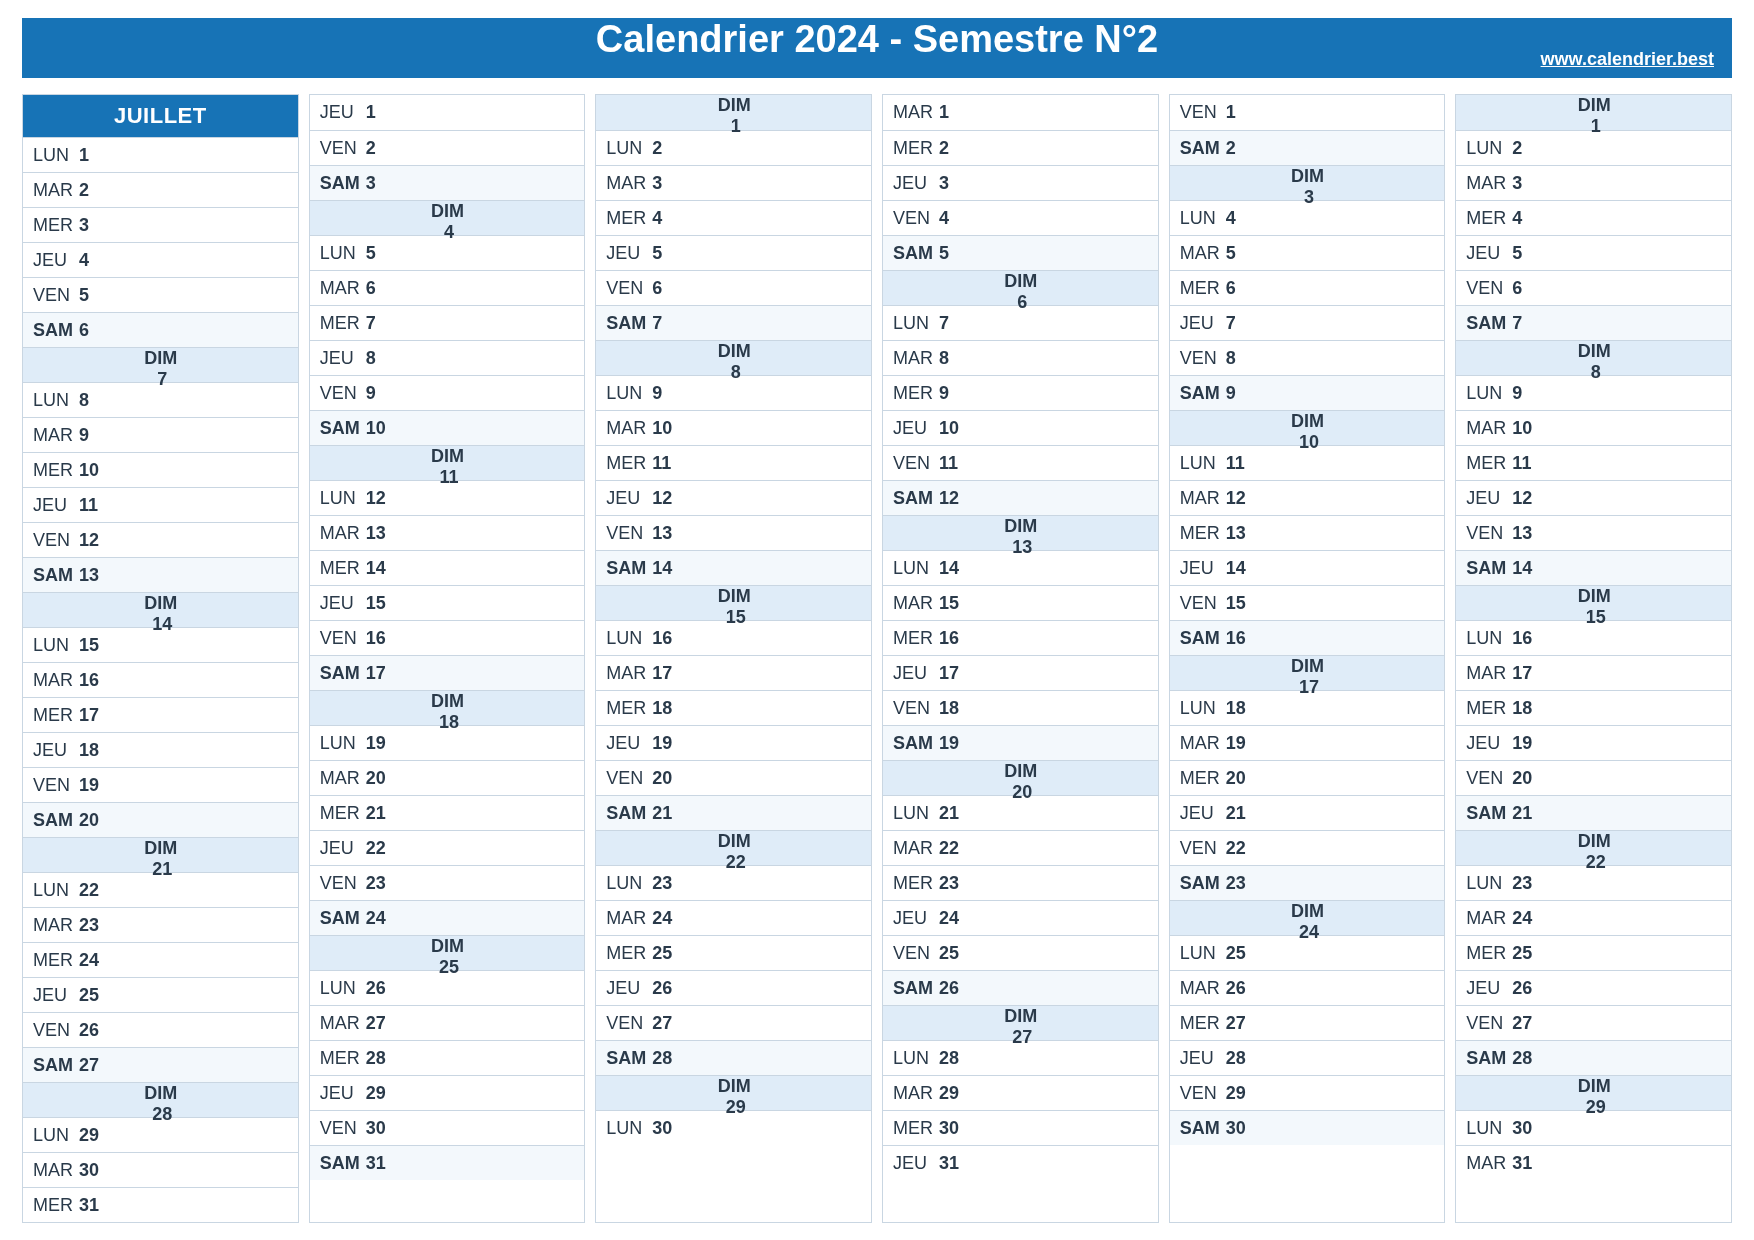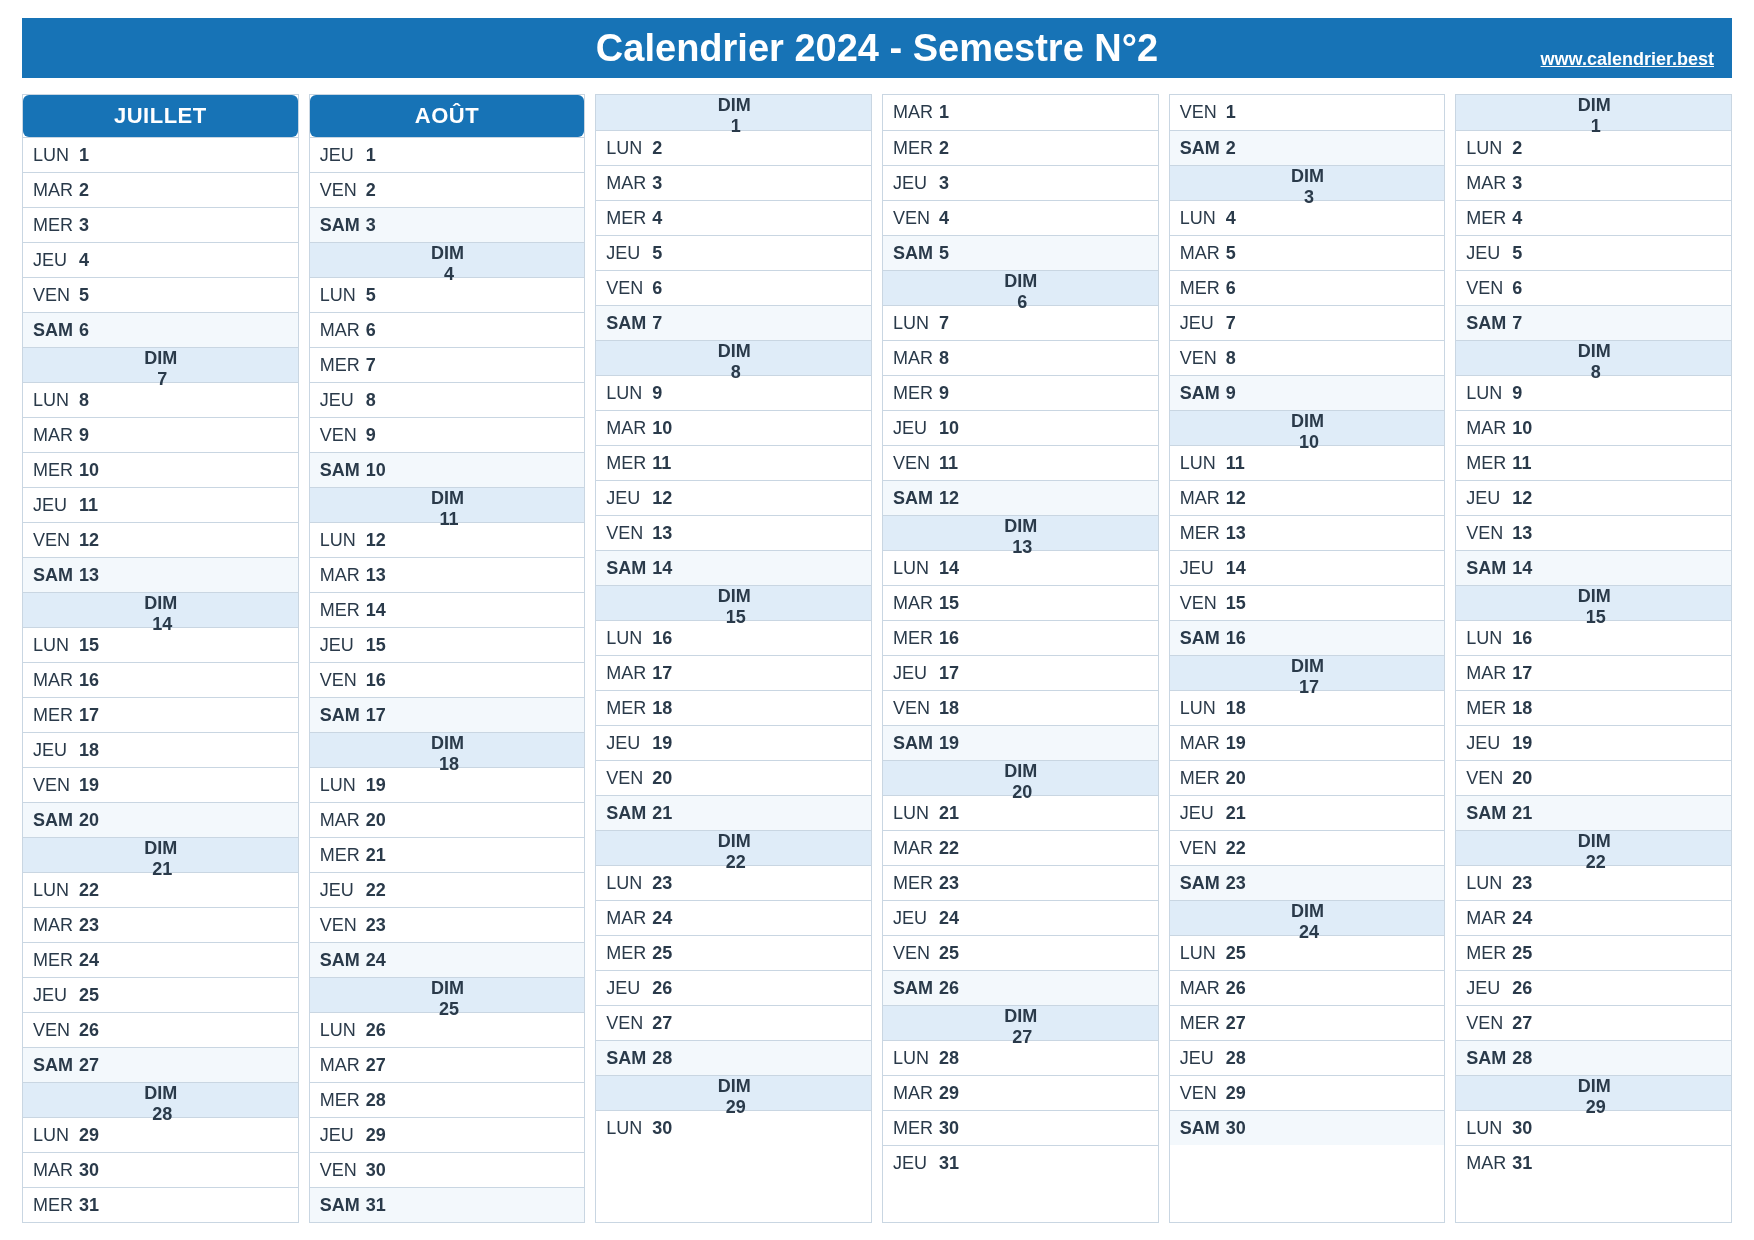--- a/index.html
+++ b/index.html
@@ -7,21 +7,21 @@
       font-family: Arial, Helvetica, sans-serif;
       background: #fff;
       width: 1754px;
       height: 1240px;
       padding: 18px 22px;
     }
     .header {
       background: #1773b6;
       height: 60px;
       display: flex;
-      align-items: center;
+      align-items: flex-start;
       justify-content: center;
       position: relative;
       margin-bottom: 16px;
     }
     .header-title {
       color: #fff;
       font-size: 38px;
       font-weight: bold;
     }
     .header-url {
@@ -43,21 +43,20 @@
       border: 1px solid #c9d6e2;
     }
     .month-name {
       background: #1773b6;
       color: #fff;
       text-align: center;
       font-weight: bold;
       font-size: 22px;
       padding: 8px 0;
       letter-spacing: 0.5px;
-      border-radius: 6px;
     }
     .day-row {
       display: flex;
       align-items: center;
       height: 35px;
       border-top: 1px solid #c9d6e2;
       font-size: 18px;
       color: #2a3a4a;
     }
     .day-row:first-of-type { border-top: none; }
@@ -204,21 +203,20 @@
       <div class="day-row">
         <span class="dow">MAR</span>
         <span class="dn">30</span>
       </div>
       <div class="day-row">
         <span class="dow">MER</span>
         <span class="dn">31</span>
       </div>
     </div>
     <div class="month">
-      <div class="month-name">AOÛT</div>
       <div class="day-row">
         <span class="dow">JEU</span>
         <span class="dn">1</span>
       </div>
       <div class="day-row">
         <span class="dow">VEN</span>
         <span class="dn">2</span>
       </div>
       <div class="day-row sat">
         <span class="dow">SAM</span>

